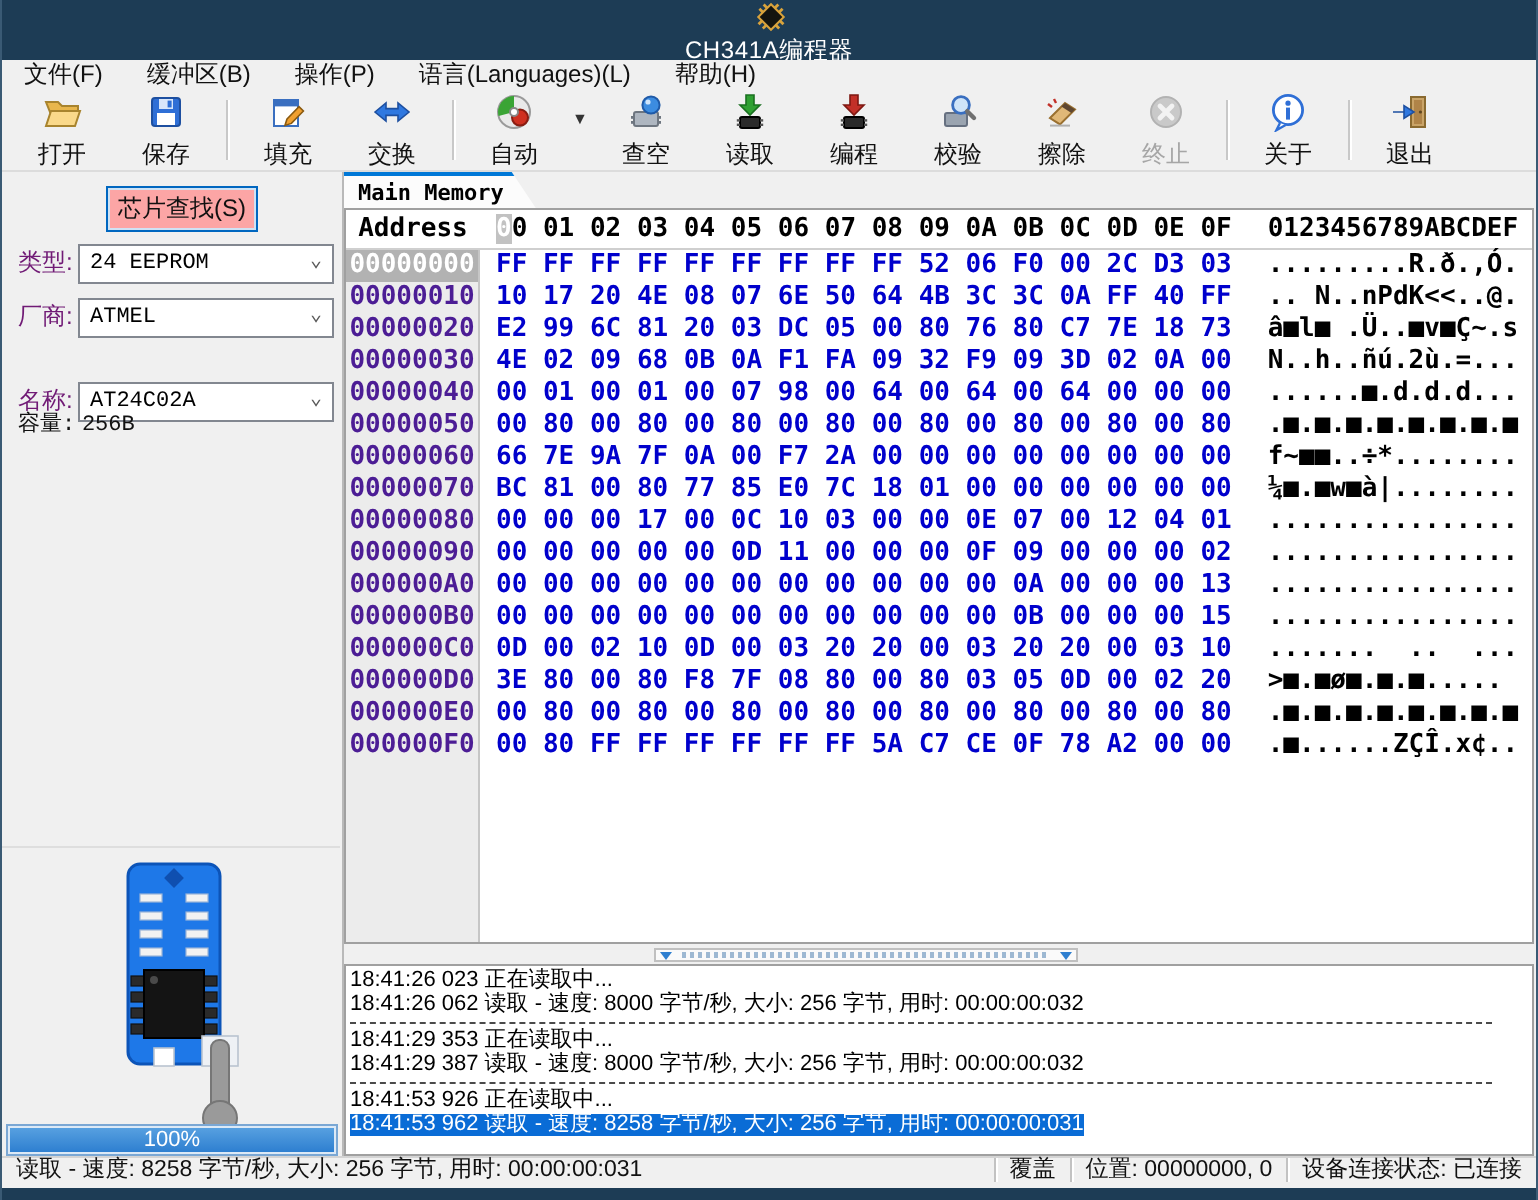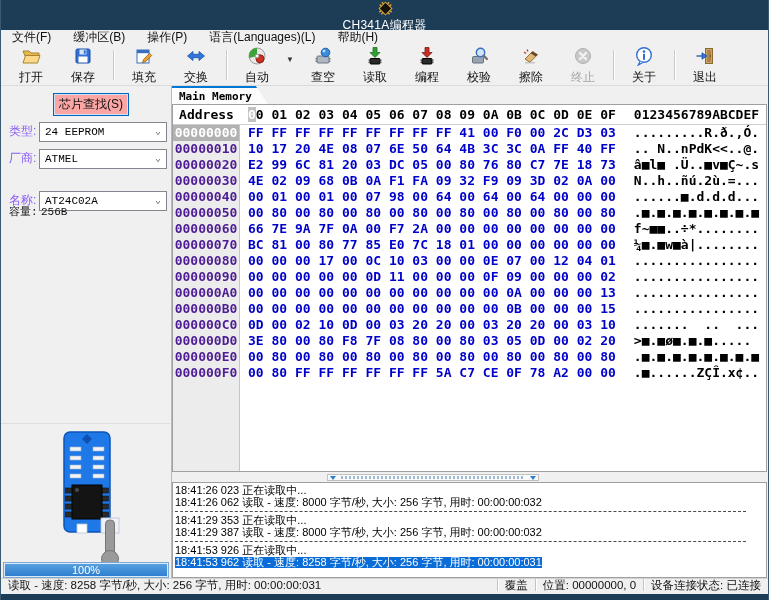--- a/index.html
+++ b/index.html
@@ -25,21 +25,21 @@
   .tbtn .ticon { height:20px; display:flex; align-items:center; justify-content:center; }
   .tbtn .tlabel { font-size:12px; color:#111; line-height:13px; white-space:nowrap; }
   .tbtn.disabled .tlabel { color:#a6a6a6; }
   .tsep { width:1px; height:30px; background:#c8c8c8; margin:0 4px; box-shadow:1px 0 0 #fff; }
   .ddbtn { width:14px; height:38px; display:flex; align-items:center; justify-content:center; font-size:8px; color:#333; padding-bottom:12px; }
 
   
   #sidebar { position:absolute; left:0; top:86px; width:171px; height:492px; background:#f0f0f0; border-right:1px solid #b9b9b9; }
   #findchip { position:absolute; left:8px; top:7px; width:76px; height:23px; background:#fca5a5; border:1px solid #0067c0; box-shadow:0 0 0 1px #cfe2f4 inset; font-size:12px; color:#111; display:flex; align-items:center; justify-content:center; font-family:Liberation Sans, sans-serif;margin-left:44px; }
   .field { position:absolute; left:8px; display:flex; align-items:center; }
-  .flabel { font-size:12px; color:#8b5cf6; width:32px; }
+  .flabel { font-size:12px; color:#701a75; width:32px; }
   .fselect { position:absolute; left:30px; width:128px; height:20px; background:#fff; border:1px solid #828790; display:flex; align-items:center; padding-left:5px; font-size:11px; font-family:"Liberation Mono",monospace; color:#000; }
   .fselect .chev { position:absolute; right:5px; top:2px; color:#5a5a5a; font-size:10px; }
   #cap-row { position:absolute; left:8px; top:118px; font-size:12px; color:#111; }
   #cap-row span { font-family:"Liberation Mono",monospace; font-size:11px; }
   #chipsep { position:absolute; left:0; right:1px; top:337px; border-top:1px solid #dedede; }
   #chipimg { position:absolute; left:46px; top:344px; }
   #progress { position:absolute; left:2px; top:476px; width:166px; height:16px; background:#dce9f6; border:1px solid #7aa7d4; padding:1px; }
   #progress .fill { width:100%; height:100%; background:linear-gradient(#57a0e0,#2e7fd0); display:flex; align-items:center; justify-content:center; font-size:11px; color:#fff; }
 
   
@@ -352,21 +352,21 @@
     <div id="tabstrip">
       <div id="tab-mainmem">Main Memory</div>
     </div>
 
     <div id="hexpanel">
       <div id="addrstrip"></div>
       <div class="hexhead">
         <span class="addr">Address</span><span class="cols"><span class="curch">0</span><span>0 01 02 03 04 05 06 07 08 09 0A 0B 0C 0D 0E 0F</span></span><span class="asc">0123456789ABCDEF</span>
       </div>
       <div id="hexrows">
-  <div class="hexrow"><span class="addr sel">00000000</span><span class="hex">FF FF FF FF FF FF FF FF FF 41 00 F0 00 2C D3 03</span><span class="ascii">.........R.ð.,Ó.</span></div>
+  <div class="hexrow"><span class="addr sel">00000000</span><span class="hex">FF FF FF FF FF FF FF FF FF 52 06 F0 00 2C D3 03</span><span class="ascii">.........R.ð.,Ó.</span></div>
 
   <div class="hexrow"><span class="addr">00000010</span><span class="hex">10 17 20 4E 08 07 6E 50 64 4B 3C 3C 0A FF 40 FF</span><span class="ascii">.. N..nPdK&lt;&lt;..@.</span></div>
 
   <div class="hexrow"><span class="addr">00000020</span><span class="hex">E2 99 6C 81 20 03 DC 05 00 80 76 80 C7 7E 18 73</span><span class="ascii">â■l■ .Ü..■v■Ç~.s</span></div>
 
   <div class="hexrow"><span class="addr">00000030</span><span class="hex">4E 02 09 68 0B 0A F1 FA 09 32 F9 09 3D 02 0A 00</span><span class="ascii">N..h..ñú.2ù.=...</span></div>
 
   <div class="hexrow"><span class="addr">00000040</span><span class="hex">00 01 00 01 00 07 98 00 64 00 64 00 64 00 00 00</span><span class="ascii">......■.d.d.d...</span></div>
 
   <div class="hexrow"><span class="addr">00000050</span><span class="hex">00 80 00 80 00 80 00 80 00 80 00 80 00 80 00 80</span><span class="ascii">.■.■.■.■.■.■.■.■</span></div>

